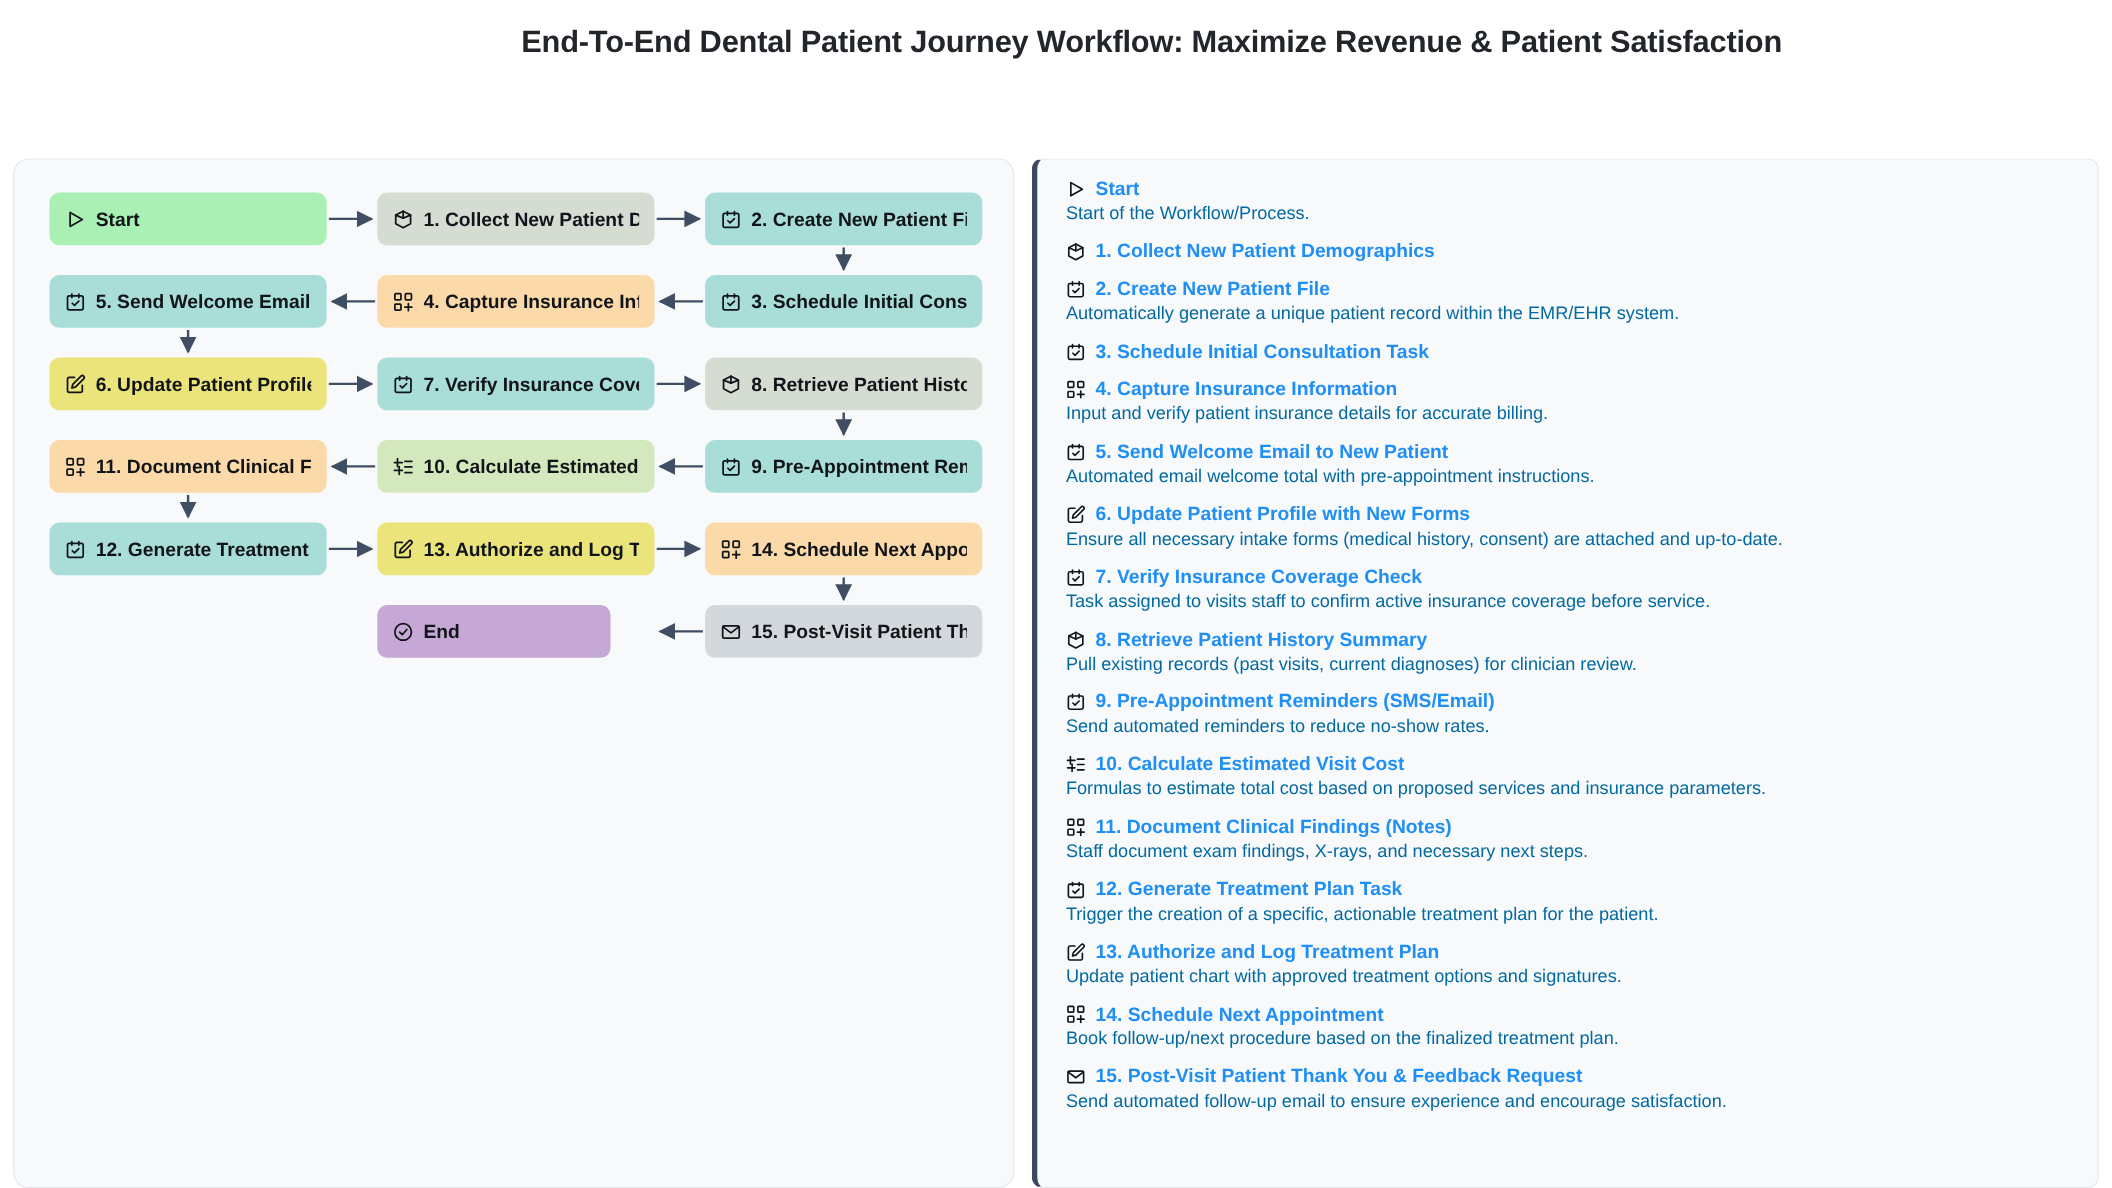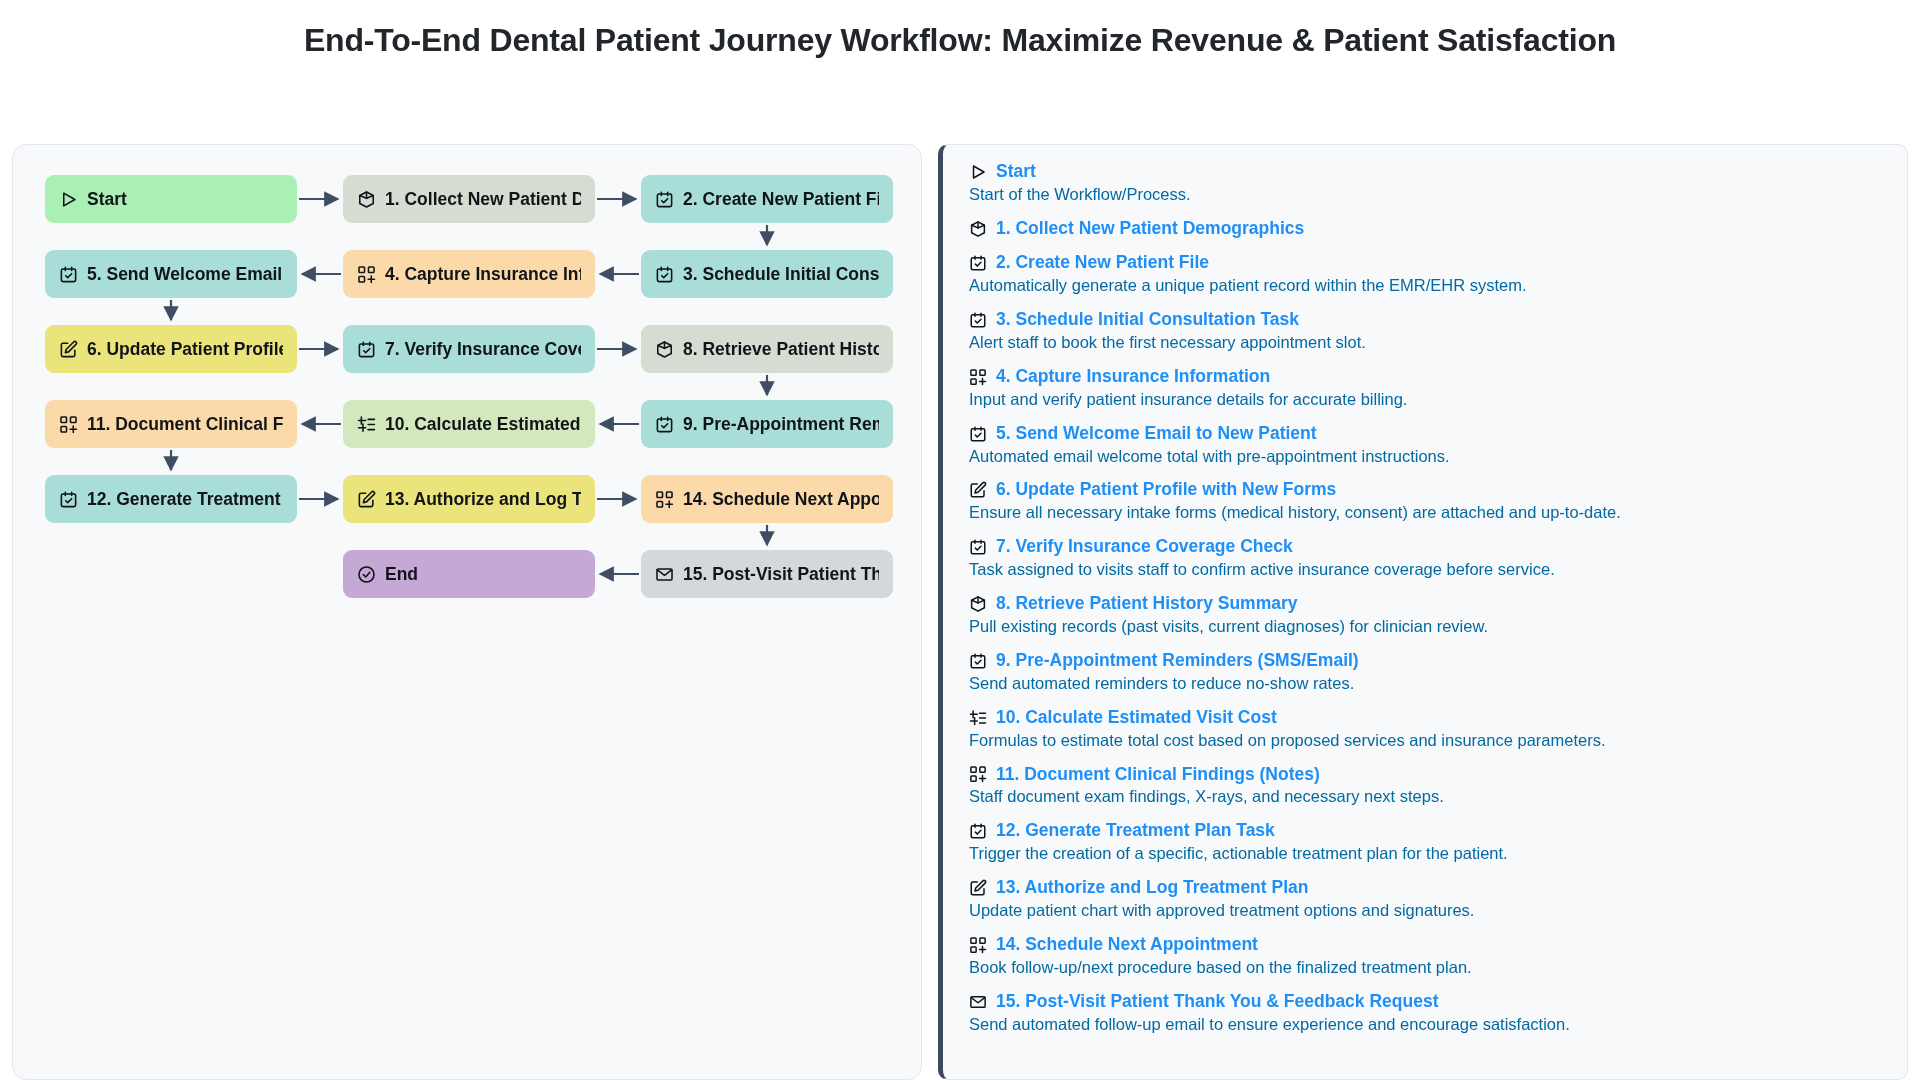--- a/index.html
+++ b/index.html
@@ -3,22 +3,22 @@
 <meta charset="utf-8">
 <style>
   * { box-sizing: border-box; margin: 0; padding: 0; }
   html, body {
     width: 1920px; height: 1080px;
     background: #ffffff;
     font-family: "Liberation Sans", sans-serif;
     overflow: hidden;
   }
   #page-title {
-    text-align: center;
-    font-size: 32px;
+    text-align: right;
+    font-size: 28px;
     font-weight: bold;
     color: #22262b;
     line-height: 1.17;
     letter-spacing: -0.2px;
     padding: 22px 300px 0 300px;
   }
   #stage {
     position: absolute;
     top: 144px; left: 0;
     width: 1920px; height: 936px;
@@ -277,21 +277,21 @@
           <span class="nicon">
             <svg viewBox="0 0 24 24" fill="none" stroke="currentColor" stroke-width="2" stroke-linejoin="round" stroke-linecap="round">
               <rect x="2.5" y="2.5" width="7" height="7" rx="1"></rect>
               <rect x="14.5" y="2.5" width="7" height="7" rx="1"></rect>
               <rect x="2.5" y="14.5" width="7" height="7" rx="1"></rect>
               <path d="M18 14v8M14 18h8"></path>
             </svg>
           </span>
           <span class="nlabel">14. Schedule Next Appointment</span>
         </div>
-        <div class="node" style="left: 330px; top: 405px; width: 252px; background: rgb(197, 168, 214);">
+        <div class="node" style="left: 330px; top: 405px; width: 212px; background: rgb(197, 168, 214);">
           <span class="nicon">
             <svg viewBox="0 0 24 24" fill="none" stroke="currentColor" stroke-width="2" stroke-linejoin="round" stroke-linecap="round">
               <circle cx="12" cy="12" r="9.5"></circle>
               <path d="M8 12.2 11 15.2l5.2-6"></path>
             </svg>
           </span>
           <span class="nlabel">End</span>
         </div>
         <div class="node" style="left: 628px; top: 405px; width: 252px; background: rgb(211, 216, 221);">
           <span class="nicon">
@@ -347,21 +347,20 @@
         <div class="leg-head">
           <span class="licon">
             <svg viewBox="0 0 24 24" fill="none" stroke="currentColor" stroke-width="2" stroke-linejoin="round" stroke-linecap="round">
               <rect x="3" y="5" width="18" height="16" rx="2"></rect>
               <path d="M8 3v4M16 3v4"></path>
               <path d="M8.5 13.5 11 16l5-5"></path>
             </svg>
           </span>
           <span>3. Schedule Initial Consultation Task</span>
         </div>
-        <div class="leg-desc">Alert staff to book the first necessary appointment slot.</div>
       </div>
       <div class="leg-item">
         <div class="leg-head">
           <span class="licon">
             <svg viewBox="0 0 24 24" fill="none" stroke="currentColor" stroke-width="2" stroke-linejoin="round" stroke-linecap="round">
               <rect x="2.5" y="2.5" width="7" height="7" rx="1"></rect>
               <rect x="14.5" y="2.5" width="7" height="7" rx="1"></rect>
               <rect x="2.5" y="14.5" width="7" height="7" rx="1"></rect>
               <path d="M18 14v8M14 18h8"></path>
             </svg>

